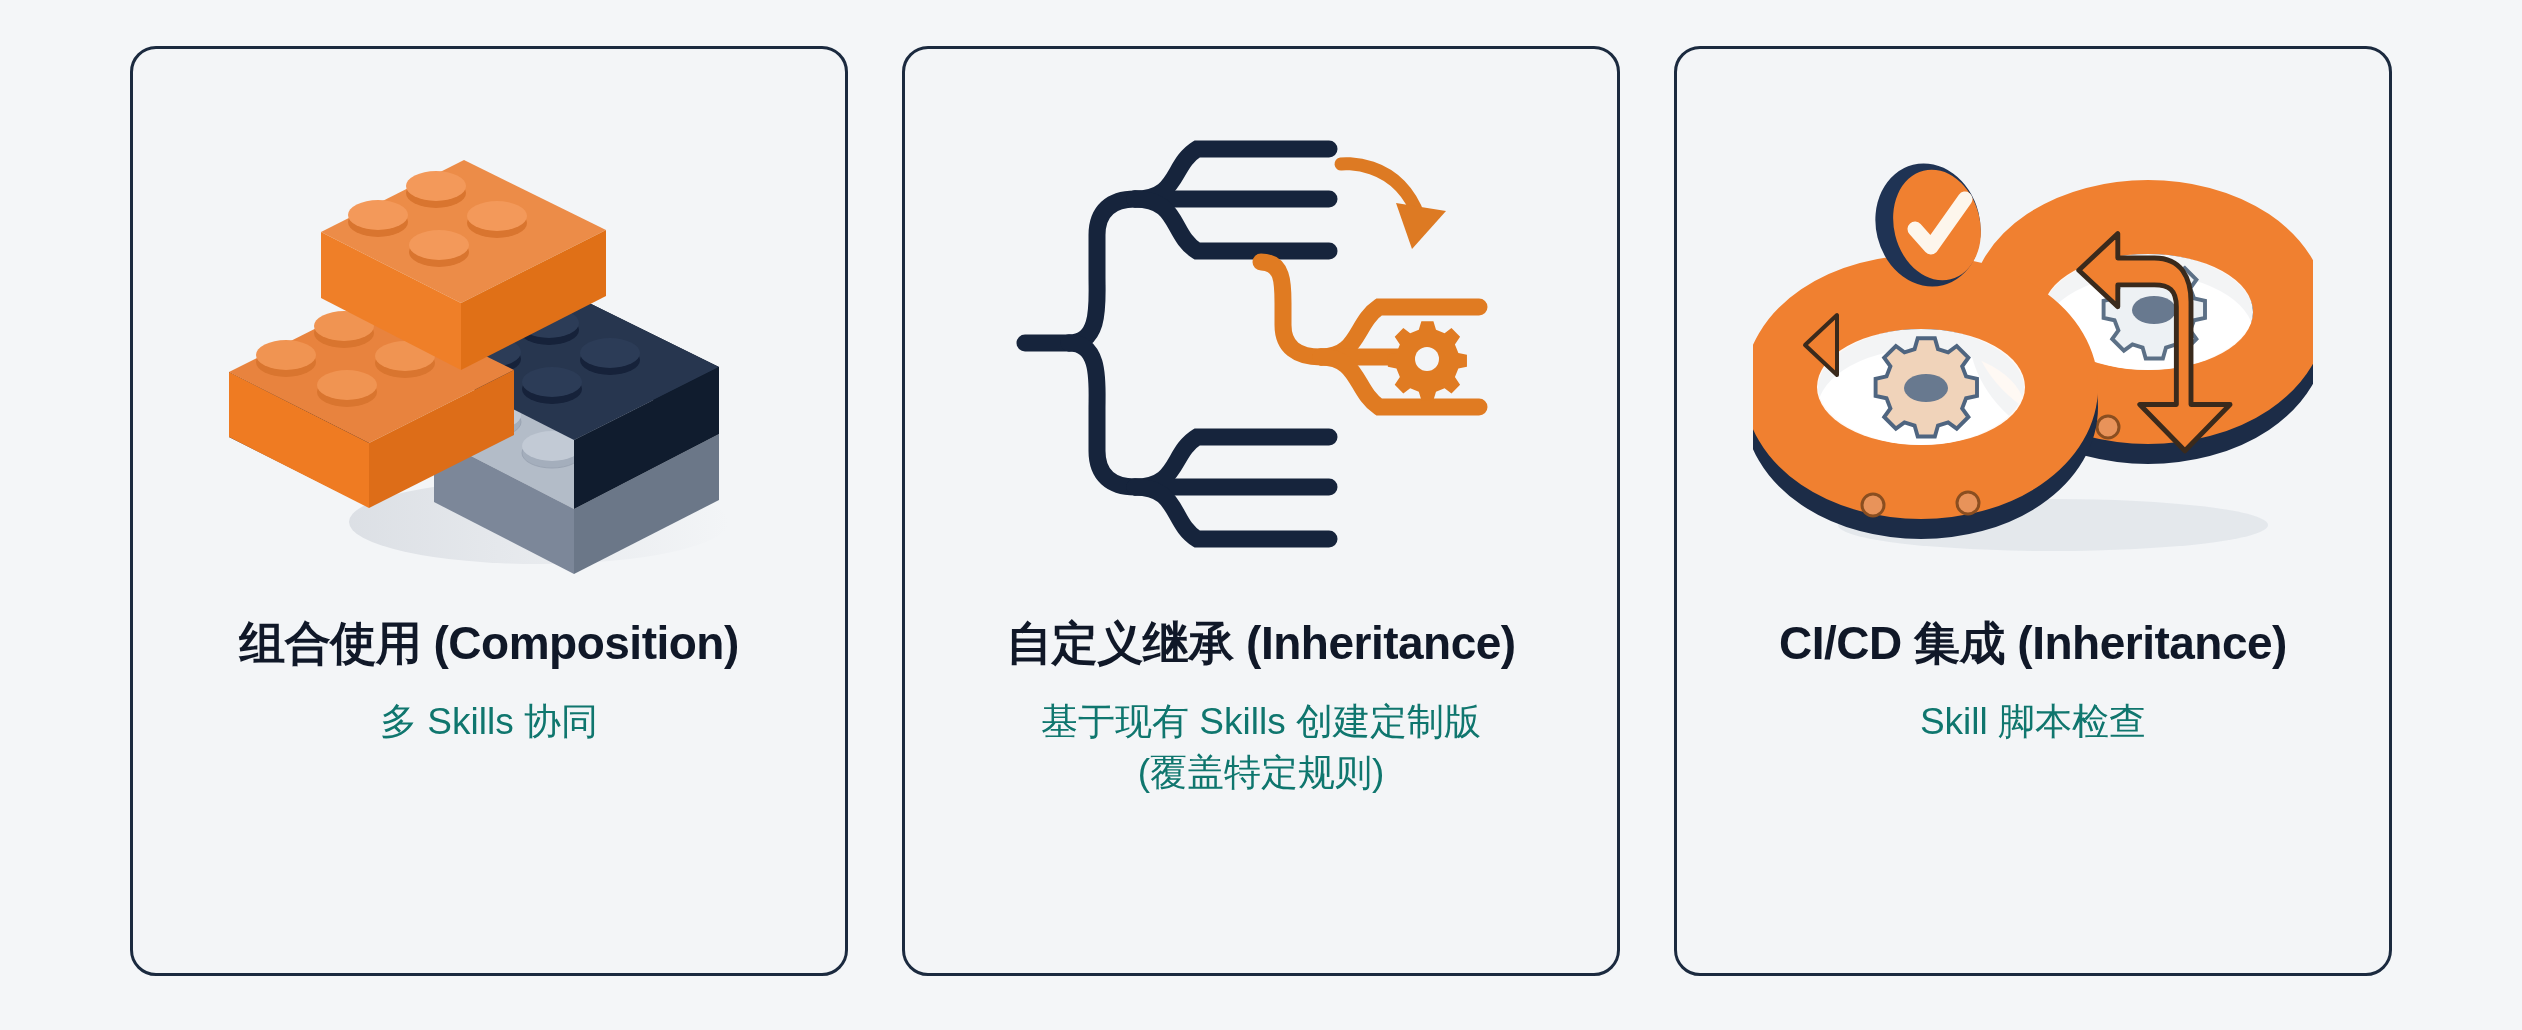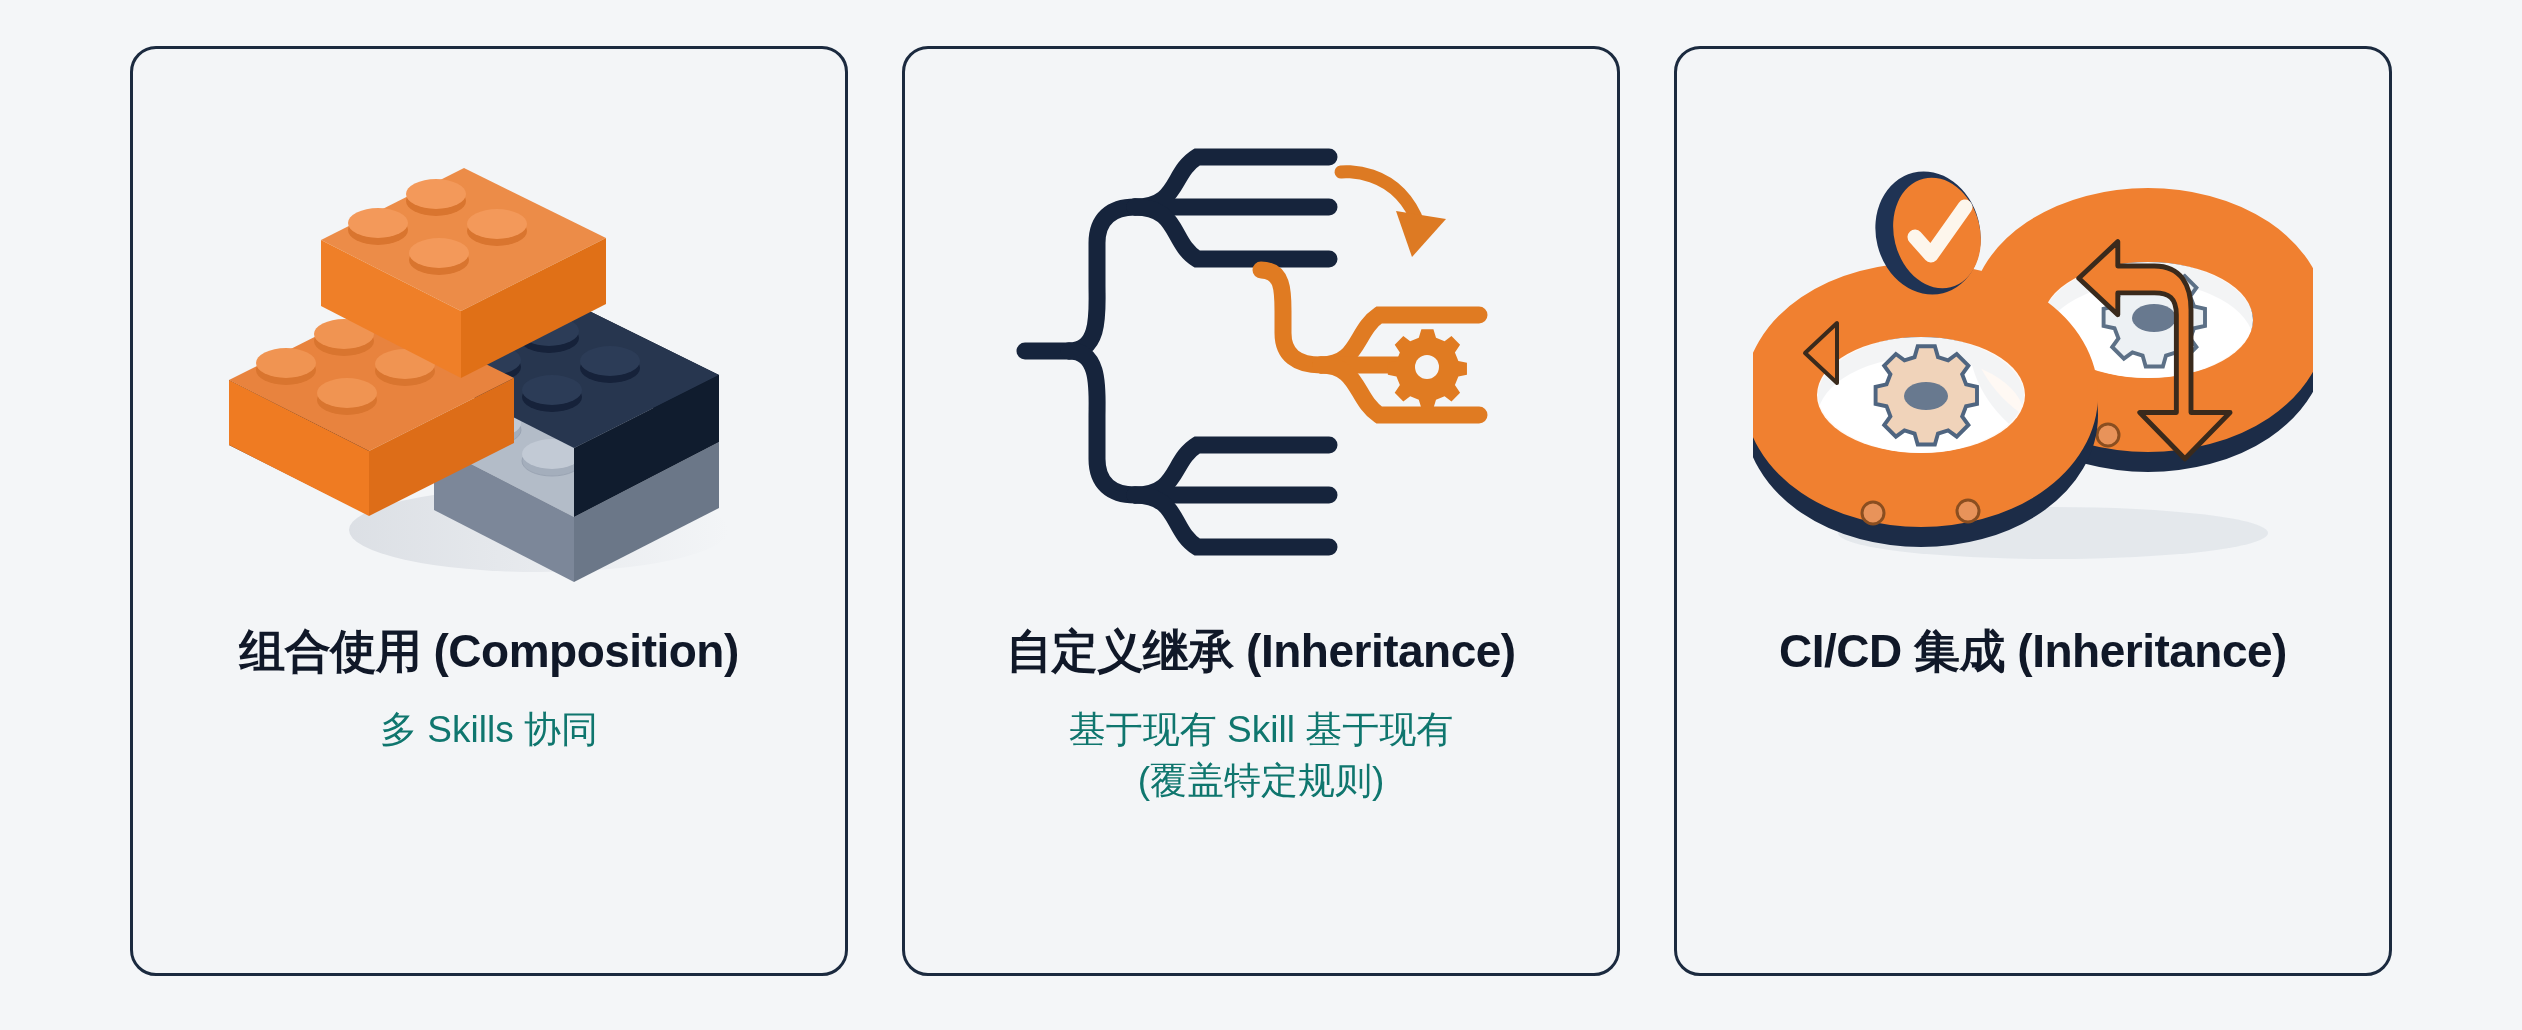--- a/index.html
+++ b/index.html
@@ -32,21 +32,21 @@
   }
   .card {
     width: 718px;
     box-sizing: border-box;
     background: #f3f5f7;
     border: 3px solid #1b2a3f;
     border-radius: 26px;
     display: flex;
     flex-direction: column;
     align-items: center;
-    padding: 16px;
+    padding: 8px;
     position: relative;
   }
   .illus-wrap {
     flex: 0 0 auto;
     height: 560px;
     width: 100%;
     display: flex;
     align-items: center;
     justify-content: center;
     padding-top: 10px;
@@ -212,21 +212,21 @@
           <polygon points="385,96 435,104 401,142" fill="#dd7a23"></polygon>
 
           <g transform="translate(415,250)">
             <path d="M0,-34 L10,-30 L18,-36 L28,-26 L22,-17 L26,-7 L36,-5 L36,9 L26,11 L22,21 L28,30 L18,40 L10,34 L0,38 L-3,48 L-17,48 L-20,38 L-30,34 L-38,40 L-48,30 L-42,21 L-46,11 L-56,9 L-56,-5 L-46,-7 L-42,-17 L-48,-26 L-38,-36 L-30,-30 L-20,-34 L-17,-44 L-3,-44 Z" transform="translate(10,2) scale(0.86)" fill="#e07b22"></path>
             <circle cx="1" cy="2" r="12" fill="#f3f5f7"></circle>
           </g>
         </svg>
       </div>
       <h2 class="card-title">自定义继承 (Inheritance)</h2>
       <p class="card-desc">
-        <span class="line">基于现有 Skill 基于现有</span>
+        <span class="line">基于现有 Skills 创建定制版</span>
         <span class="line">(覆盖特定规则)</span>
       </p>
     </div>
 
     <div class="card">
       <div class="illus-wrap">
         <svg width="560" height="470" viewBox="0 0 560 470">
           <defs>
             <clipPath id="ringClipL">
                 <circle cx="166" cy="278" r="125"></circle>
@@ -278,17 +278,18 @@
 
           <g>
             <ellipse cx="175" cy="118" rx="52" ry="62" fill="#1f3354" transform="rotate(-14 175 118)"></ellipse>
             <ellipse cx="184" cy="118" rx="43" ry="56" fill="#f08030" transform="rotate(-14 184 118)"></ellipse>
             <path d="M162,122 L178,140 L212,92" fill="none" stroke="#fdf6ec" stroke-width="15" stroke-linecap="round" stroke-linejoin="round"></path>
           </g>
         </svg>
       </div>
       <h2 class="card-title">CI/CD 集成 (Inheritance)</h2>
       <p class="card-desc">
+        <span class="line">Skill 脚本检查</span>
       </p>
     </div>
 
   </div>
 </div>
 
 </body></html>

